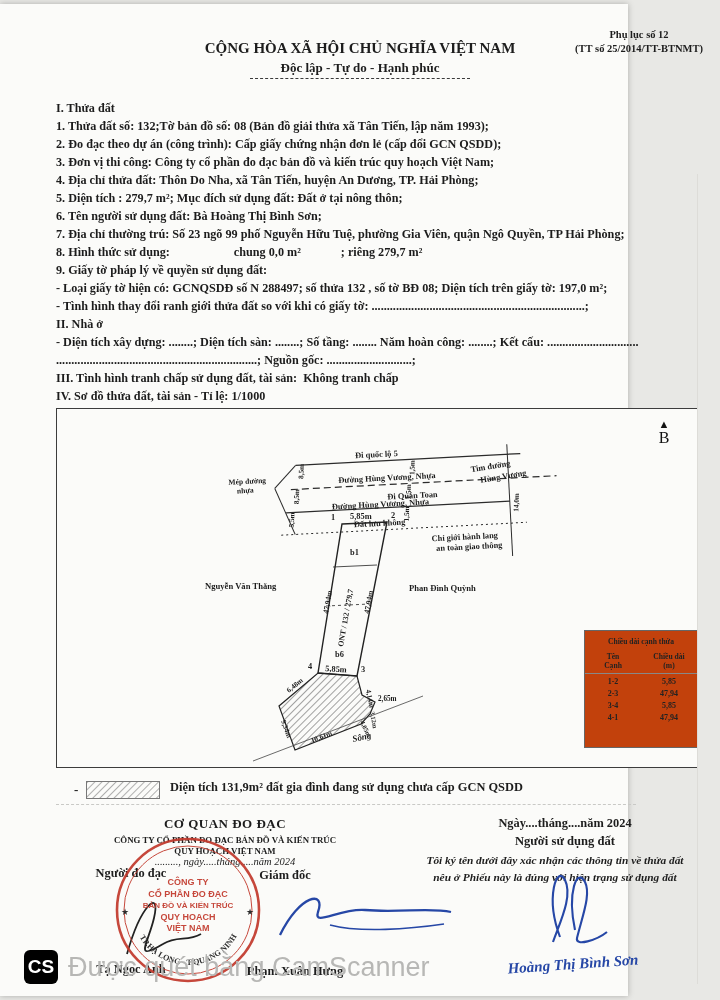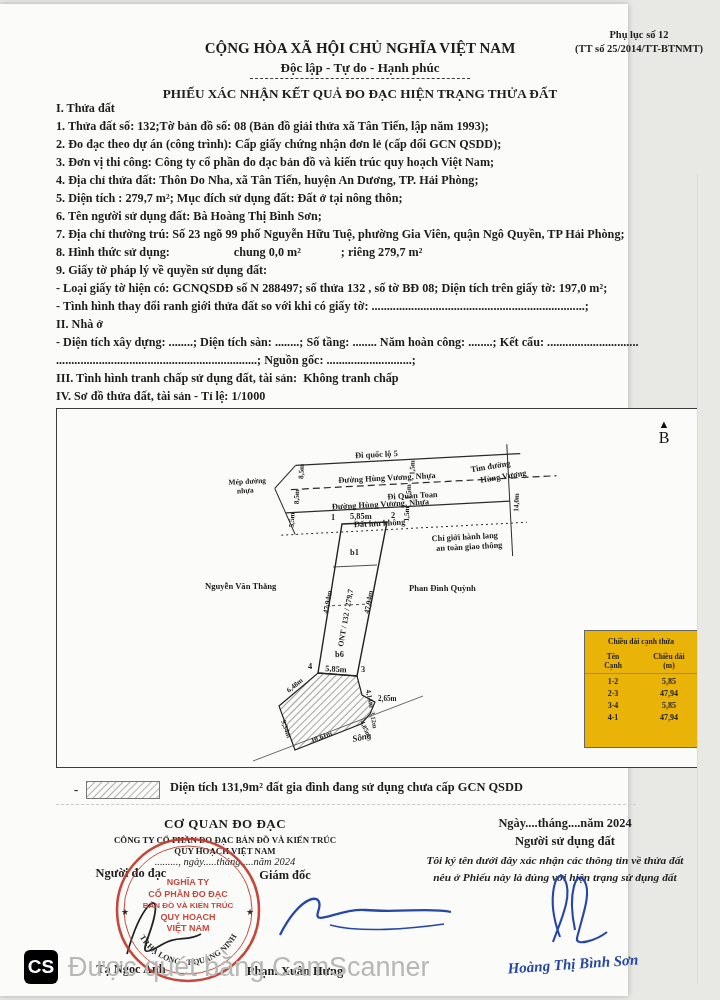--- a/index.html
+++ b/index.html
@@ -14,21 +14,21 @@
   .doc-title{left:80px;top:82px;width:560px;text-align:center;font-size:13.2px;font-weight:bold;}
   
   .lines{position:absolute;left:56px;top:95px;width:648px;font-size:12.2px;font-weight:bold;color:#1c1c1c;}
   .lines .ln{height:18px;line-height:18px;white-space:nowrap;}
   .g1{} .g2{margin-left:64px;} .g3{margin-left:40px;}
   
   .map-box{left:56px;top:404px;width:640px;height:358px;border:1px solid #3c3c3c;background:#fbfbf9;}
   .north{left:648px;top:416px;width:30px;text-align:center;color:#111;}
   .north .tri{font-size:11px;line-height:10px;}
   .north .bl{font-size:16px;font-family:"Liberation Serif",serif;}
-  .edge-table{left:584px;top:626px;width:112px;height:116px;border:1px solid #666;font-size:7.6px;color:#222;background:#eab308;}
+  .edge-table{left:584px;top:626px;width:112px;height:116px;border:1px solid #666;font-size:7.6px;color:#222;background:#c2410c;}
   .edge-table .tt{text-align:center;font-weight:bold;margin-top:6px;}
   .edge-table .hdr{display:flex;margin-top:6px;border-bottom:1px solid #888;padding-bottom:3px;}
   .edge-table .hdr div{width:50%;text-align:center;line-height:9px;font-weight:bold;}
   .edge-table .row{display:flex;margin-top:3px;}
   .edge-table .row span{width:50%;text-align:center;font-weight:bold;font-size:8px;}
   
   .legend-dash{left:74px;top:778px;font-size:13px;font-weight:bold;}
   .legend-swatch{left:86px;top:777px;width:72px;height:16px;border:1px solid #777;}
   .legend-text{left:170px;top:776px;font-size:12.4px;font-weight:bold;}
   
@@ -61,21 +61,20 @@
 <body>
 
 <div class="doc">
 
   <div class="t appendix">
     <div>Phụ lục số 12</div>
     <div>(TT số 25/2014/TT-BTNMT)</div>
   </div>
   <div class="t nat-title">CỘNG HÒA XÃ HỘI CHỦ NGHĨA VIỆT NAM</div>
   <div class="t motto">Độc lập - Tự do - Hạnh phúc</div>
-  <div class="t doc-title">PHIẾU XÁC NHẬN KẾT QUẢ ĐO ĐẠC HIỆN TRẠNG THỬA ĐẤT</div>
 
   <div class="lines">
     <div class="ln">I. Thửa đất</div>
     <div class="ln"><span>1. Thửa đất số: 132;</span><span class="g1">Tờ bản đồ số: 08 (Bản đồ giải thửa xã Tân Tiến, lập năm 1993);</span></div>
     <div class="ln">2. Đo đạc theo dự án (công trình): Cấp giấy chứng nhận đơn lẻ (cấp đổi GCN QSDD);</div>
     <div class="ln">3. Đơn vị thi công: Công ty cổ phần đo đạc bản đồ và kiến trúc quy hoạch Việt Nam;</div>
     <div class="ln">4. Địa chỉ thửa đất: Thôn Do Nha, xã Tân Tiến, huyện An Dương, TP. Hải Phòng;</div>
     <div class="ln">5. Diện tích :  279,7 m²;   Mục đích sử dụng đất: Đất ở tại nông thôn;</div>
     <div class="ln">6. Tên người sử dụng đất: Bà Hoàng Thị Bình Sơn;</div>
     <div class="ln">7. Địa chỉ thường trú: Số 23 ngõ 99 phố Nguyễn Hữu Tuệ, phường Gia Viên, quận Ngô Quyền, TP Hải Phòng;</div>
@@ -241,21 +240,21 @@
       <defs>
           <path id="arcB" d="M 22,92 A 56,56 0 0 0 128,92"></path>
         </defs>
       <text font-size="8.2" font-weight="bold" fill="#c23a2d" font-family="Liberation Sans, sans-serif">
         <textPath href="#arcB" startOffset="8%">TP.HẠ LONG - T.QUẢNG NINH</textPath>
       </text>
       <text x="8" y="80" font-size="9" fill="#c23a2d">★</text>
       <text x="133" y="80" font-size="9" fill="#c23a2d">★</text>
     </svg>
     <div class="ctr-txt">
-      <div>NGHĨA TY</div>
+      <div>CÔNG TY</div>
       <div>CỔ PHẦN ĐO ĐẠC</div>
       <div class="s1">BẢN ĐỒ VÀ KIẾN TRÚC</div>
       <div>QUY HOẠCH</div>
       <div>VIỆT NAM</div>
     </div>
   </div>
 
   <div class="t date-right">Ngày....tháng....năm 2024</div>
   <div class="t note1">Tôi ký tên dưới đây xác nhận các thông tin về thửa đất</div>
   <div class="t role-user">Người sử dụng đất</div>

